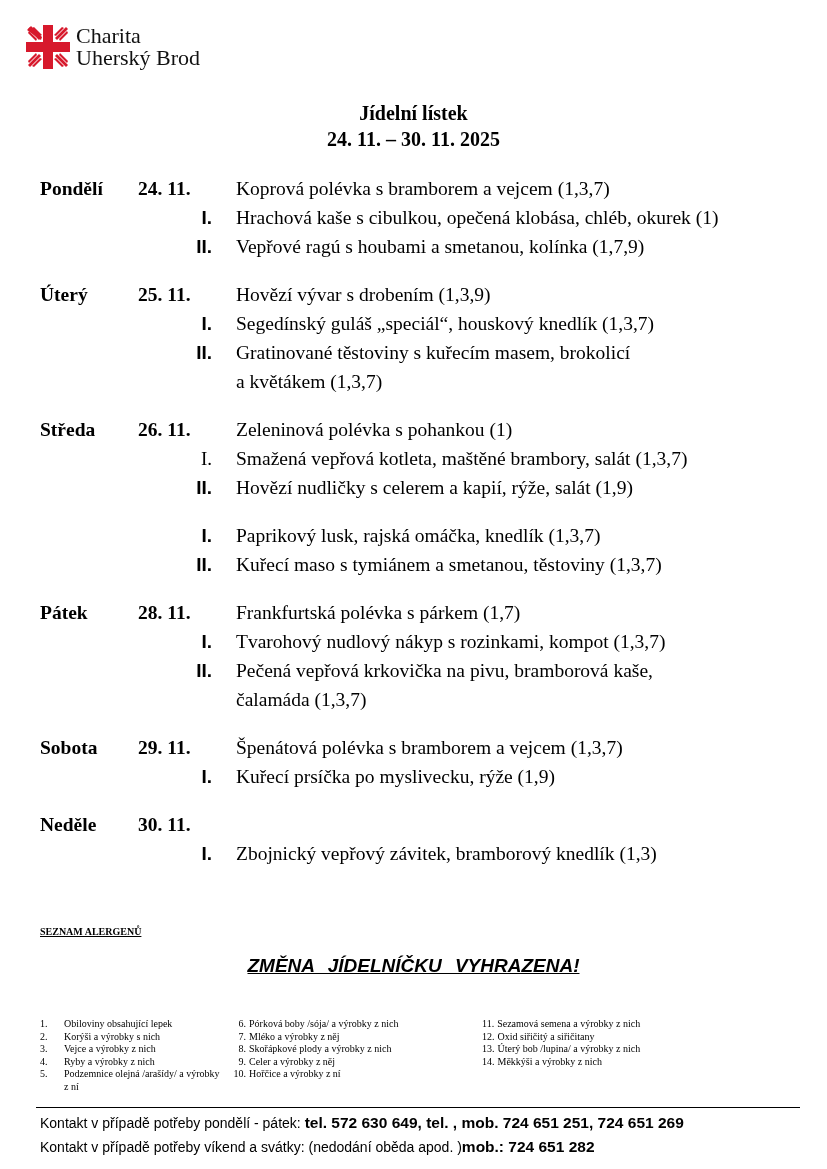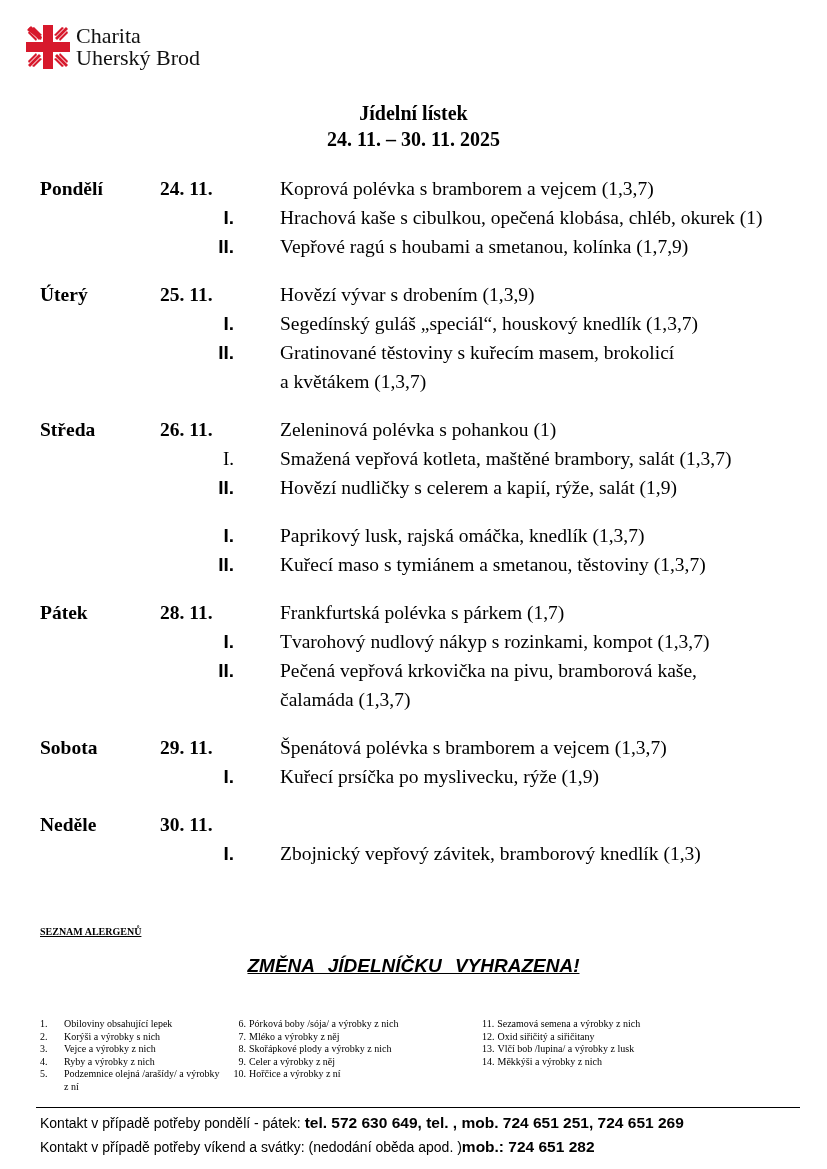--- a/index.html
+++ b/index.html
@@ -6,21 +6,21 @@
   body { width: 827px; height: 1169px; position: relative; overflow: hidden; color: #000; font-family: "Liberation Serif", serif; }
 
   .logo { position: absolute; left: 26px; top: 25px; display: flex; align-items: center; }
   .logo-mark { width: 44px; height: 44px; display: block; }
   .logo-text { margin-left: 6px; font-family: "Liberation Serif", serif; font-size: 22px; line-height: 22px; color: #111; }
 
   .title { position: absolute; left: 0; width: 827px; top: 100px; text-align: center; font-weight: bold; font-size: 20px; line-height: 26px; }
 
   .menu { position: absolute; left: 40px; top: 174px; width: 780px; }
   .day { margin-bottom: 19px; }
-  .row { display: flex; align-items: flex-end; font-size: 19.5px; line-height: 29px; gap: 22px; }
+  .row { display: flex; align-items: flex-end; font-size: 19.5px; line-height: 29px; }
   .c-day { width: 98px; font-weight: bold; flex: none; }
   .c-date { width: 98px; font-weight: bold; flex: none; }
   .c-num { width: 98px; flex: none; text-align: right; padding-right: 24px; box-sizing: border-box; font-family: "Liberation Sans", sans-serif; font-weight: bold; font-size: 19px; }
   .c-num.plain { font-family: "Liberation Serif", serif; font-weight: normal; }
   .c-spacer { width: 98px; flex: none; }
   .c-dish { flex: 1; }
 
   .notice { position: absolute; left: 0; width: 827px; top: 955px; text-align: center; box-sizing: border-box; }
   .notice span { font-family: "Liberation Sans", sans-serif; font-weight: bold; font-style: italic; text-decoration: underline; font-size: 19px; word-spacing: 8px; }
 
@@ -246,21 +246,21 @@
     <div class="a-item">
       <span class="a-num">11.</span>
       <span class="a-text">Sezamová semena a výrobky z nich</span>
     </div>
     <div class="a-item">
       <span class="a-num">12.</span>
       <span class="a-text">Oxid siřičitý a siřičitany</span>
     </div>
     <div class="a-item">
       <span class="a-num">13.</span>
-      <span class="a-text">Vlčí bob /lupina/ a výrobky z lusk</span>
+      <span class="a-text">Úterý bob /lupina/ a výrobky z nich</span>
     </div>
     <div class="a-item">
       <span class="a-num">14.</span>
       <span class="a-text">Měkkýši a výrobky z nich</span>
     </div>
   </div>
 
 <div class="divider"></div>
 
 <div class="contact contact1">

